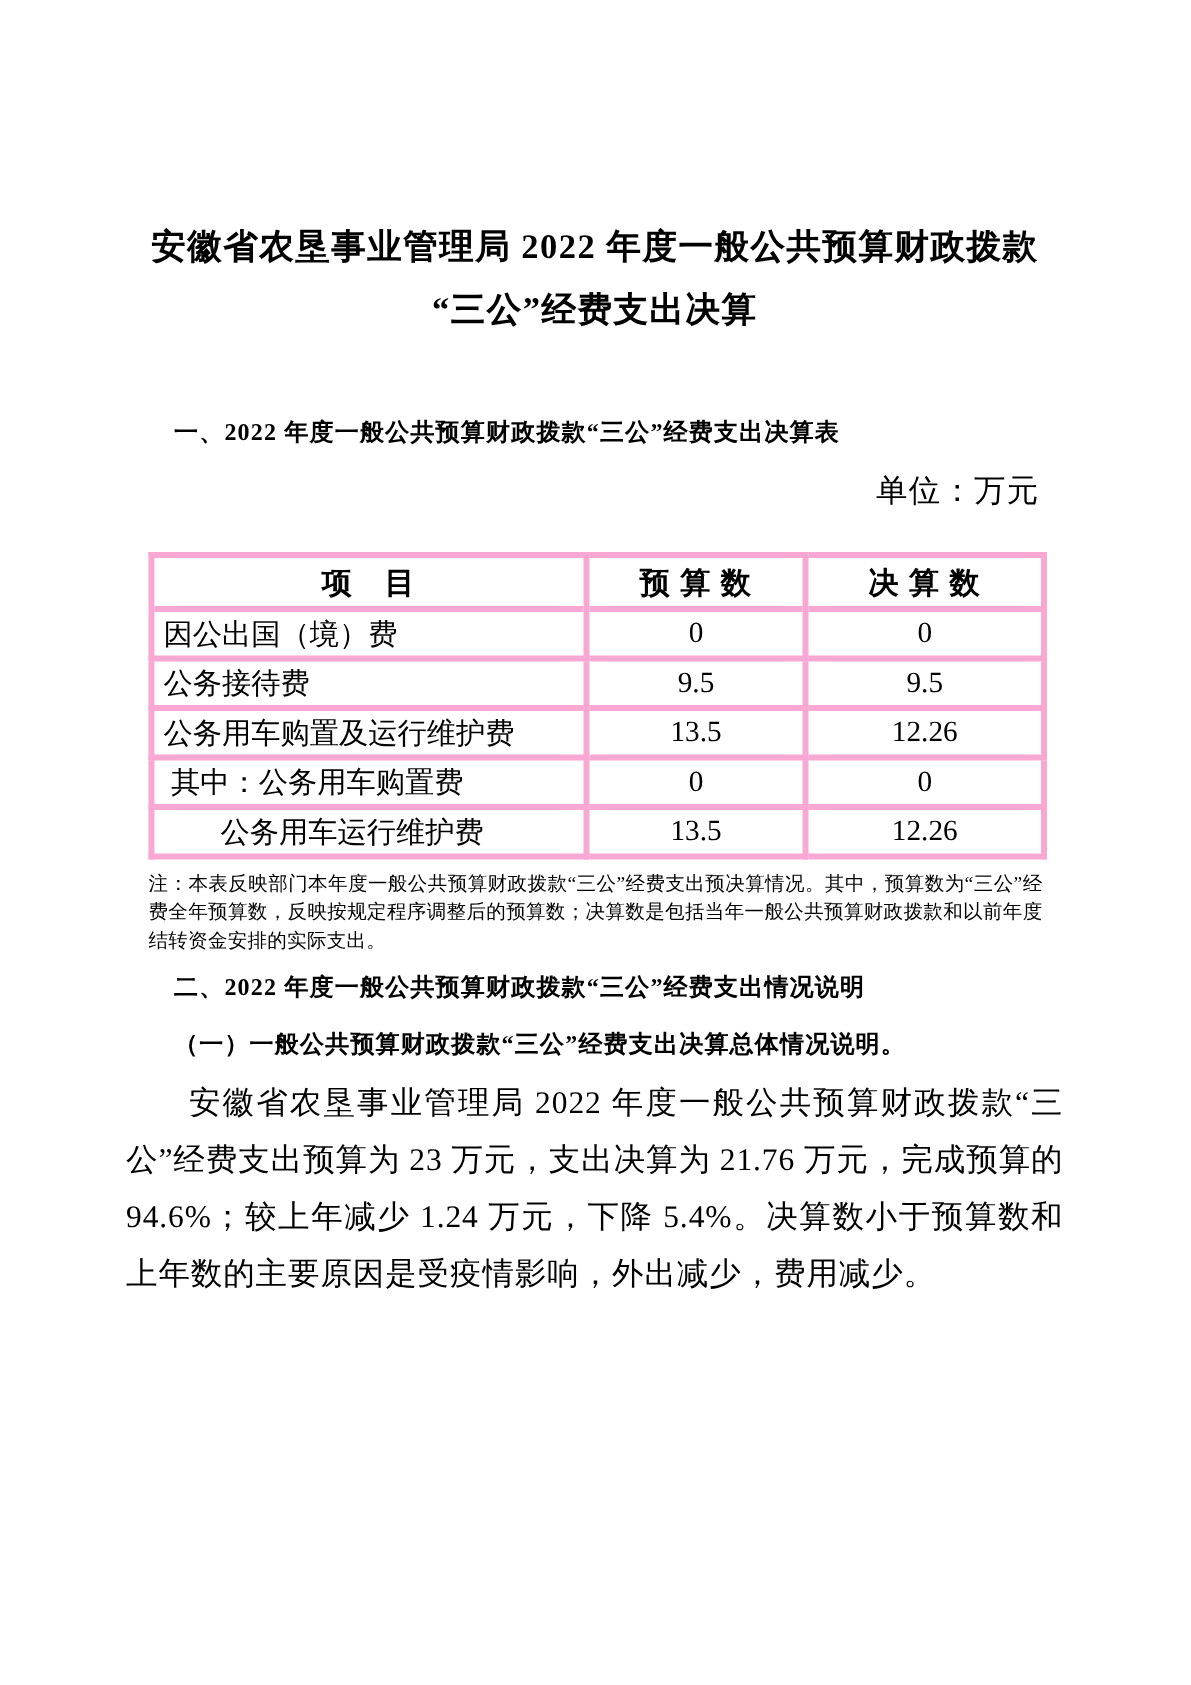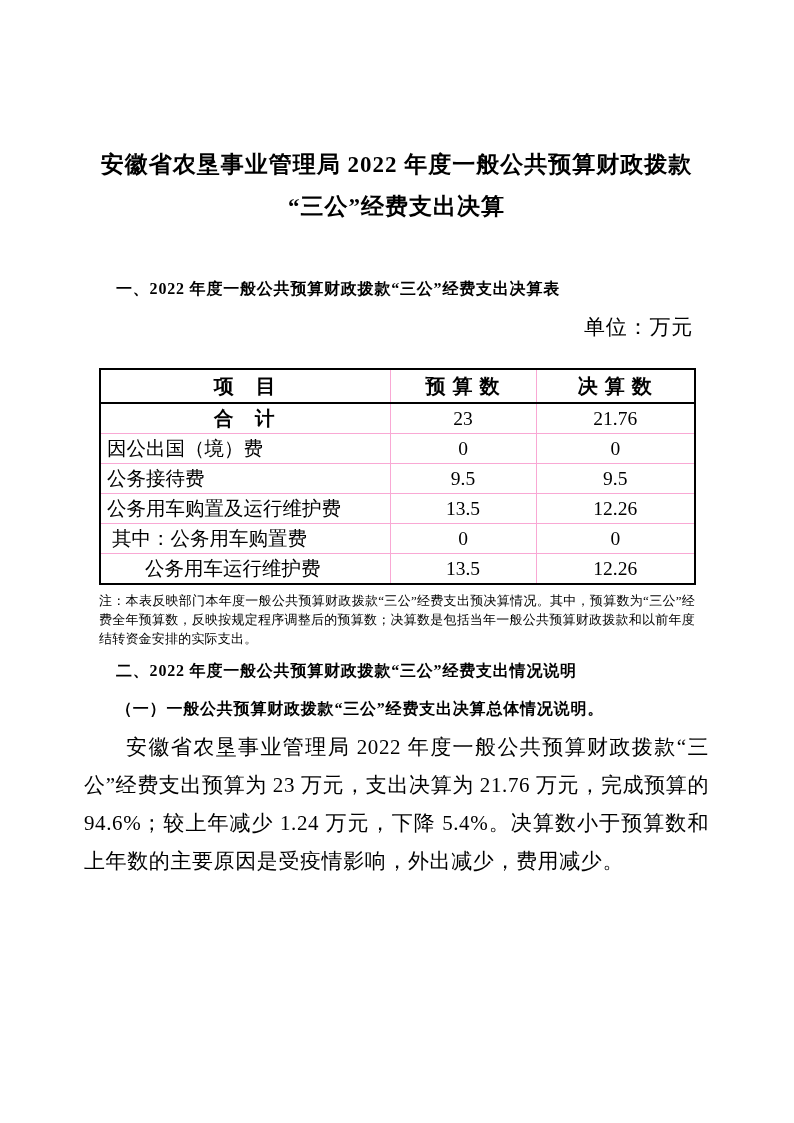--- a/index.html
+++ b/index.html
@@ -30,21 +30,21 @@
   }
   table.budget-table {
     border-collapse:collapse;
     margin:22px 0 0 15px;
     width:595px;
     table-layout:fixed;
     border:2px solid #000;
     font-size:20px;
   }
   .budget-table th, .budget-table td {
-    border:1px solid #f9a8d4;
+    border:4px solid #f9a8d4;
     vertical-align:middle;
     overflow:hidden; white-space:nowrap;
   }
   .budget-table th {
     font-weight:bold; height:30px; text-align:center;
     border-bottom:2px solid #000; letter-spacing:1px;
   }
   .budget-table td { height:26px; font-size:19.5px; }
   .budget-table td.c-item { text-align:left; padding-left:6px; }
   .budget-table td.c-num  { text-align:center; }
@@ -87,25 +87,20 @@
     </colgroup>
     <thead>
       <tr>
         <th>项　目</th>
         <th>预 算 数</th>
         <th>决 算 数</th>
       </tr>
     </thead>
     <tbody>
         <tr>
-          <td class="c-item total">合　计</td>
-          <td class="c-num">23</td>
-          <td class="c-num">21.76</td>
-        </tr>
-        <tr>
           <td class="c-item ">因公出国（境）费</td>
           <td class="c-num">0</td>
           <td class="c-num">0</td>
         </tr>
         <tr>
           <td class="c-item ">公务接待费</td>
           <td class="c-num">9.5</td>
           <td class="c-num">9.5</td>
         </tr>
         <tr>

